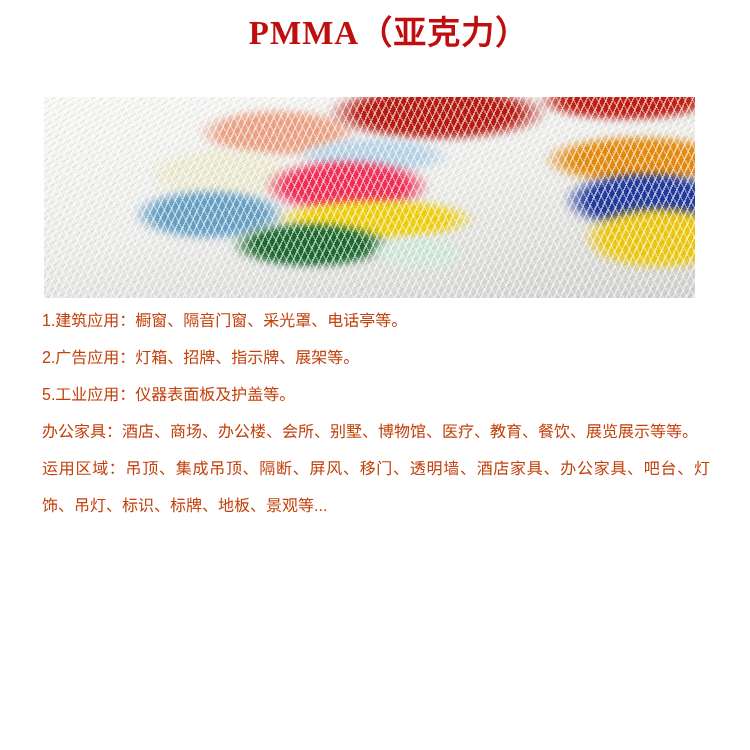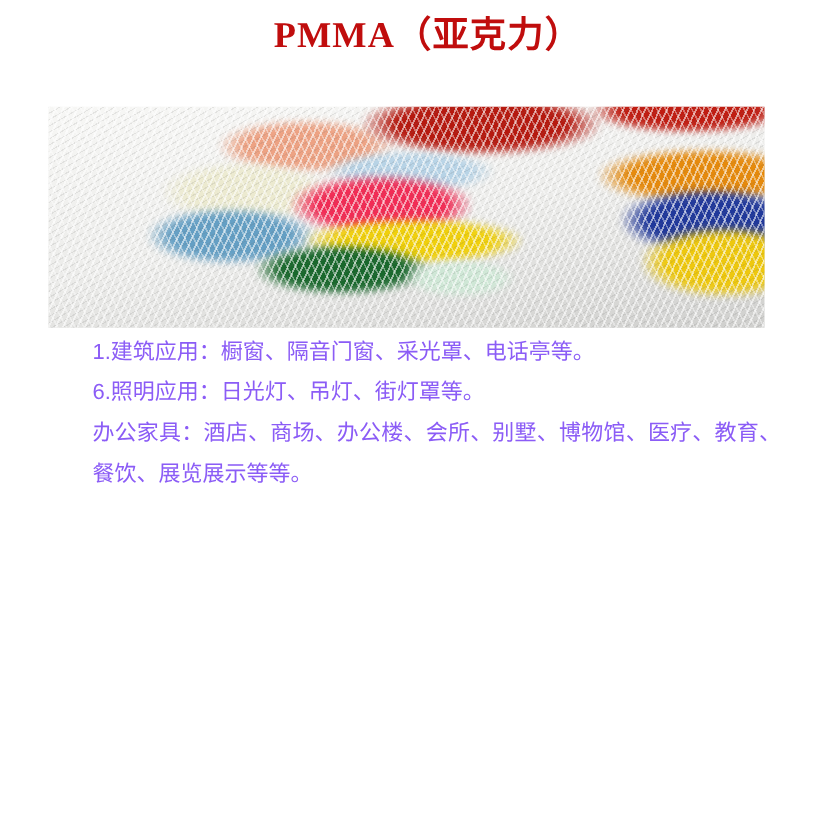--- a/index.html
+++ b/index.html
@@ -45,25 +45,24 @@
   }
   .content-heading {
     margin-top: 6px;
     font-size: 26px;
     line-height: 34px;
     color: #1c1c1c;
     font-weight: 400;
   }
   .body-text {
     margin-top: 4px;
-    font-size: 20px;
+    font-size: 16px;
     line-height: 37px;
-    color: #8b5cf6;
+    color: #c2410c;
     text-align: justify;
-    margin-left: 42px;
   }
   .body-text p { margin: 0; }
 </style>
 </head>
 <body>
 
 <h1 class="page-title">PMMA（亚克力）</h1>
 
 <div class="hero">
   <div class="piles">
@@ -80,16 +79,18 @@
       <div class="pile" style="left: 83%; top: 54%; width: 23%; height: 32%; background: radial-gradient(rgb(238, 200, 14) 0%, rgb(238, 200, 14) 52%, rgba(255, 255, 255, 0) 74%);"></div>
       <div class="pile" style="left: 29%; top: 62%; width: 24%; height: 23%; background: radial-gradient(rgb(25, 104, 44) 0%, rgb(25, 104, 44) 52%, rgba(255, 255, 255, 0) 74%);"></div>
       <div class="pile" style="left: 50%; top: 69%; width: 15%; height: 17%; background: radial-gradient(rgb(207, 231, 214) 0%, rgb(207, 231, 214) 52%, rgba(255, 255, 255, 0) 74%);"></div>
     </div>
   <div class="pellet-texture"></div>
 </div>
 
 <div class="content">
   <div class="body-text">
     <p>1.建筑应用：橱窗、隔音门窗、采光罩、电话亭等。</p>
-    <p>6.照明应用：日光灯、吊灯、街灯罩等。</p>
+    <p>2.广告应用：灯箱、招牌、指示牌、展架等。</p>
+    <p>5.工业应用：仪器表面板及护盖等。</p>
     <p>办公家具：酒店、商场、办公楼、会所、别墅、博物馆、医疗、教育、餐饮、展览展示等等。</p>
+    <p>运用区域：吊顶、集成吊顶、隔断、屏风、移门、透明墙、酒店家具、办公家具、吧台、灯饰、吊灯、标识、标牌、地板、景观等...</p>
   </div>
 </div>
 
 </body></html>

